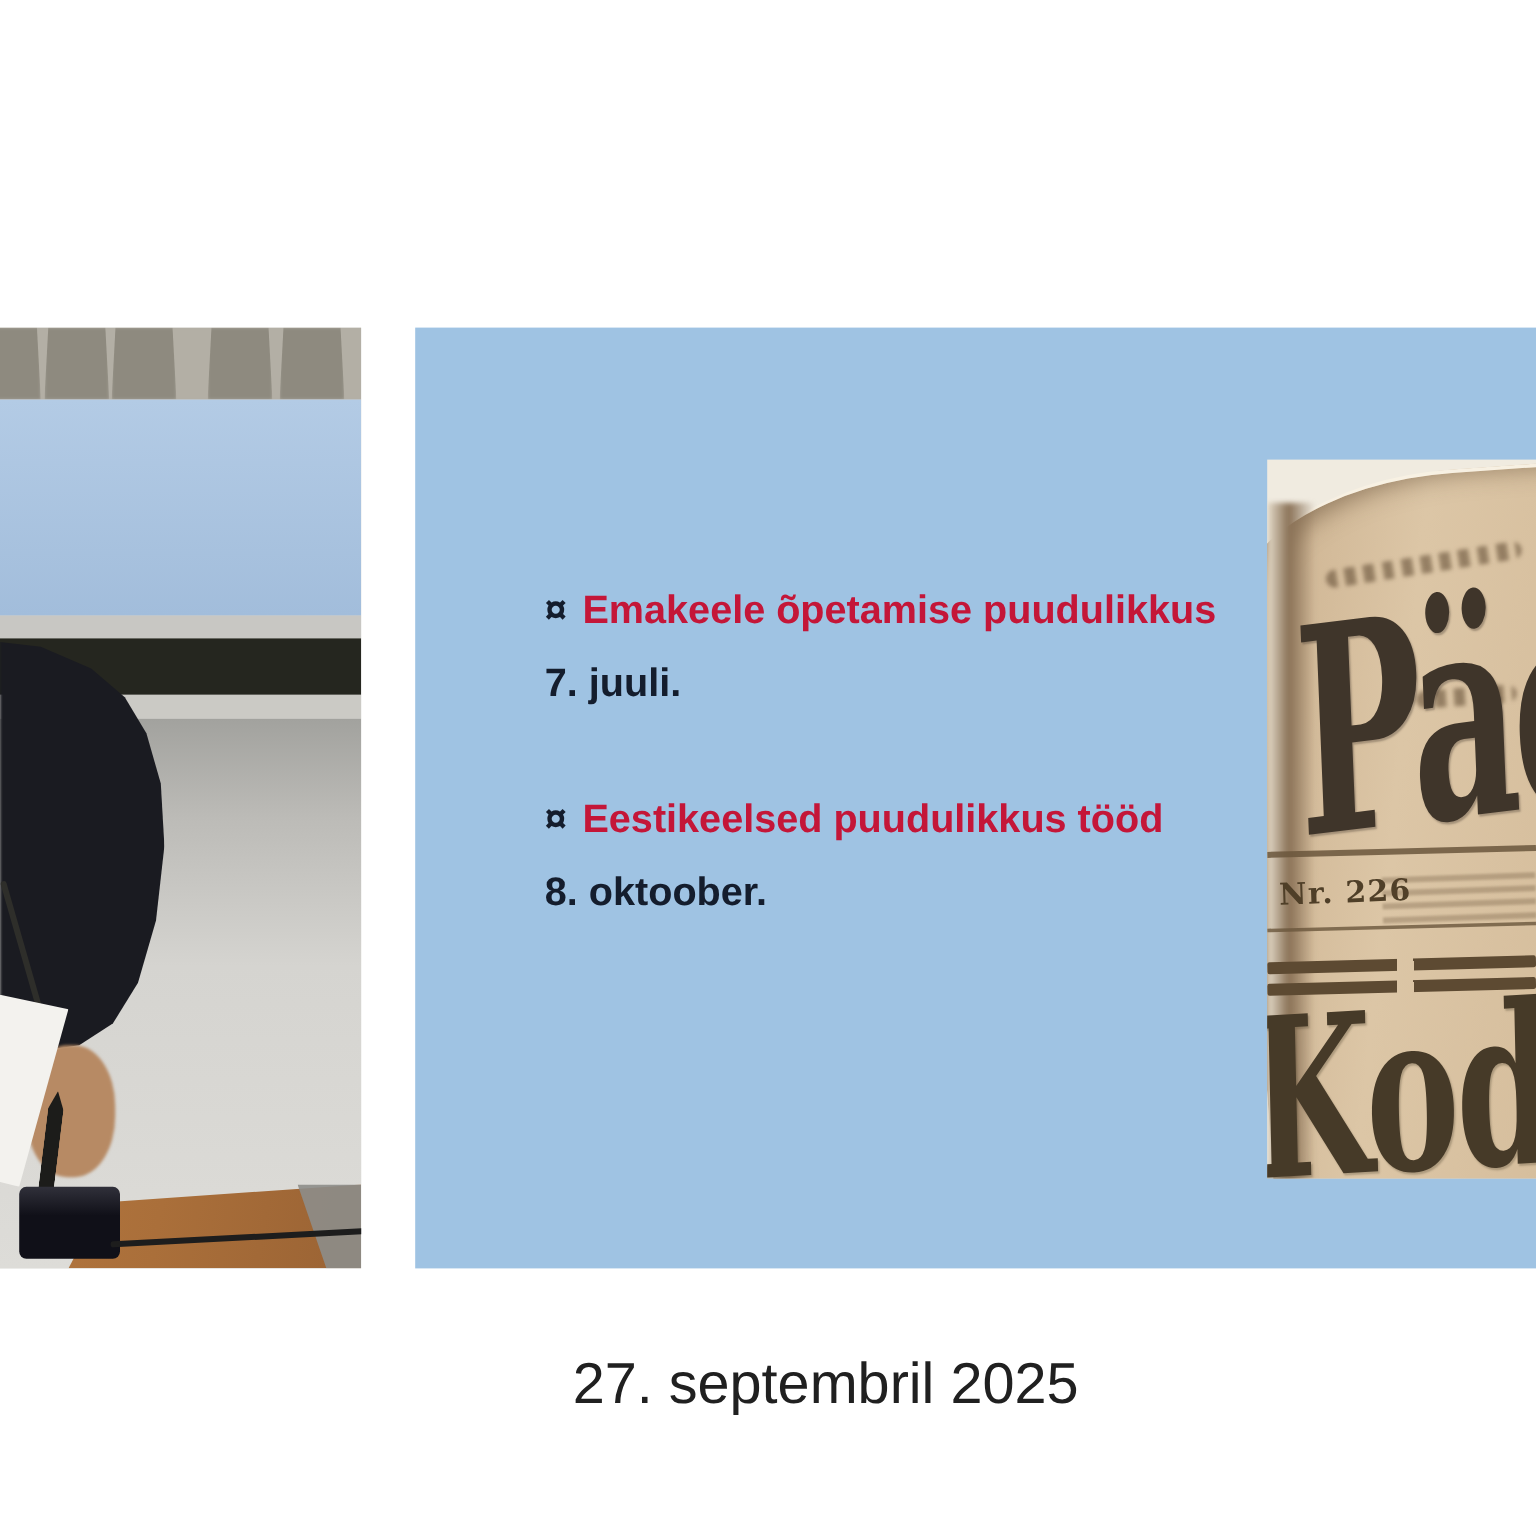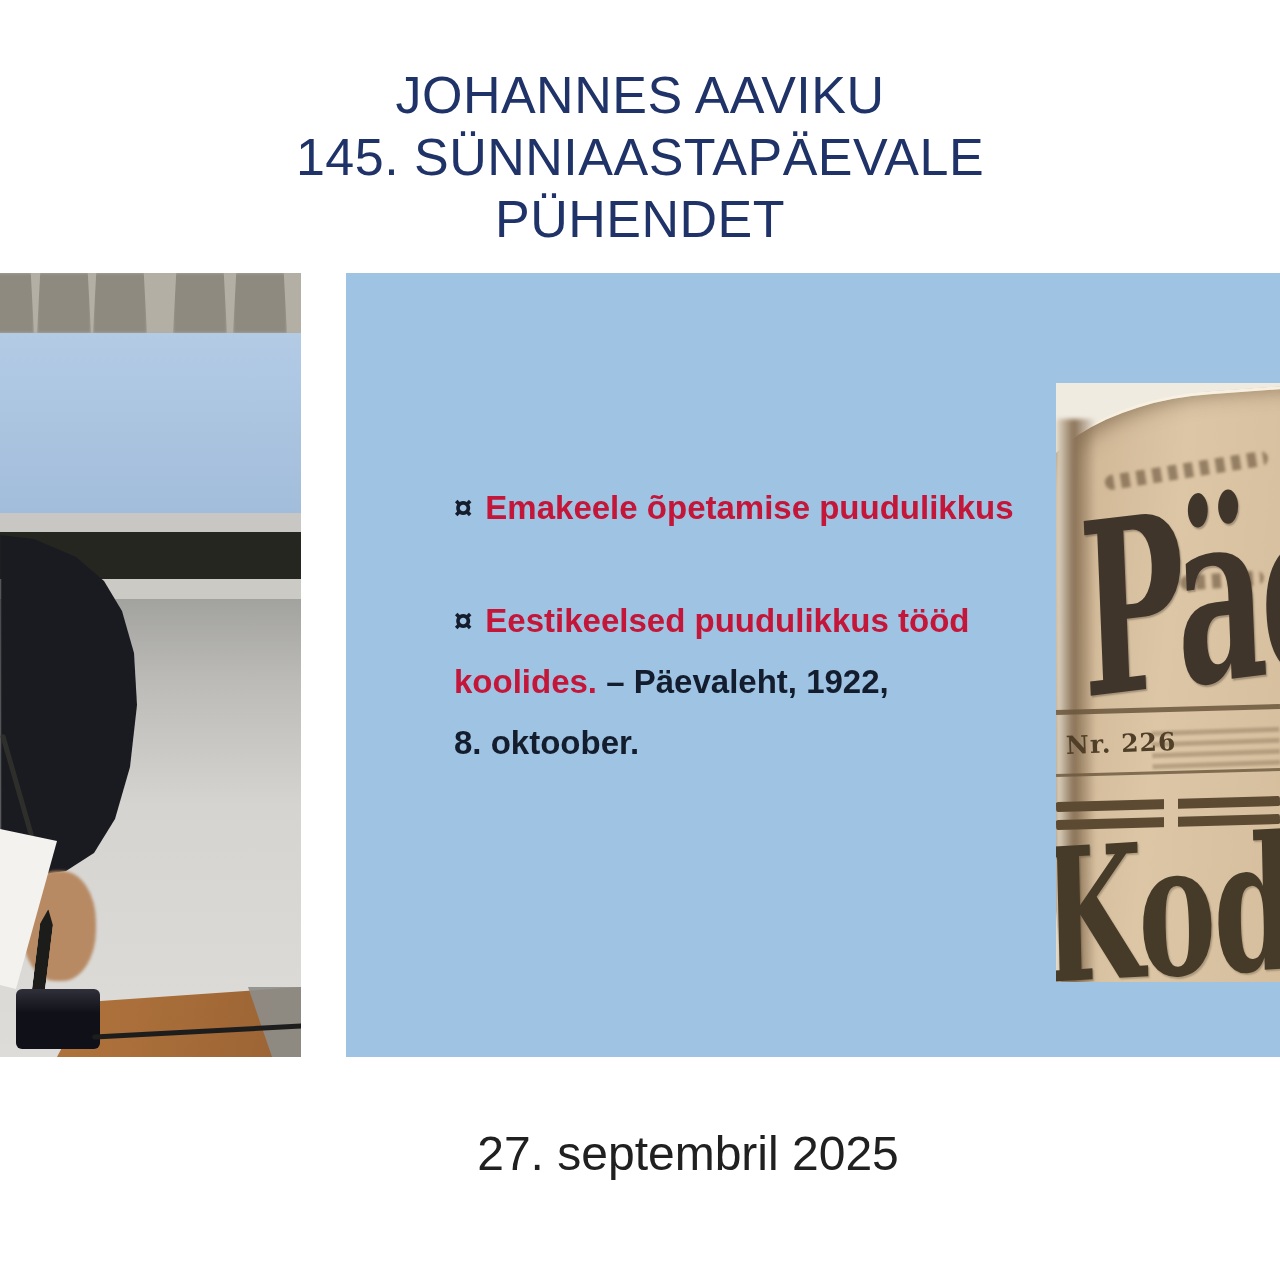--- a/index.html
+++ b/index.html
@@ -80,25 +80,20 @@
   .np-bar1{top:416px;} .np-bar2{top:434px;}
   .np-headline{left:-16px;top:442px;font-family:"DejaVu Serif",serif;font-weight:700;font-size:185px;line-height:1;
            color:#463a28;letter-spacing:-4px;transform:scaleX(.63) rotate(-2deg);transform-origin:left top;
            text-shadow:2px 2px 2px rgba(70,58,40,.3);}
 </style>
 </head>
 <body>
 
 <div class="stage">
 
-  <header class="title">
-    <div class="tline">JOHANNES AAVIKU</div>
-    <div class="tline">145. SÜNNIAASTAPÄEVALE</div>
-    <div class="tline">PÜHENDET</div>
-  </header>
 
   <div class="photo">
     <div class="ph-wall-top abs">
       <div class="stripe" style="left:-20px"></div>
       <div class="stripe" style="left:37px"></div>
       <div class="stripe" style="left:93px"></div>
       <div class="stripe" style="left:173px"></div>
       <div class="stripe" style="left:233px"></div>
     </div>
     <div class="ph-screen abs"></div>
@@ -117,28 +112,28 @@
     <div class="ph-cable abs"></div>
   </div>
 
   <section class="slide">
     <div class="bullets">
 
       <div class="bullet-item">
         <div class="bline">
           <span class="bchar">¤</span><span class="red">Emakeele õpetamise puudulikkus</span>
         </div>
+        <div class="bline">
+          <span class="dark">7. juuli.</span>
+        </div>
       </div>
 
       <div class="bullet-item">
         <div class="bline">
           <span class="bchar">¤</span><span class="red">Eestikeelsed puudulikkus tööd</span>
-        </div>
-        <div class="bline">
-          <span class="red">koolides.</span><span class="dark"> – Päevaleht, 1922,</span>
         </div>
         <div class="bline">
           <span class="dark">8. oktoober.</span>
         </div>
       </div>
 
     </div>
 
     <figure class="np">
       <div class="np-page abs"></div>

